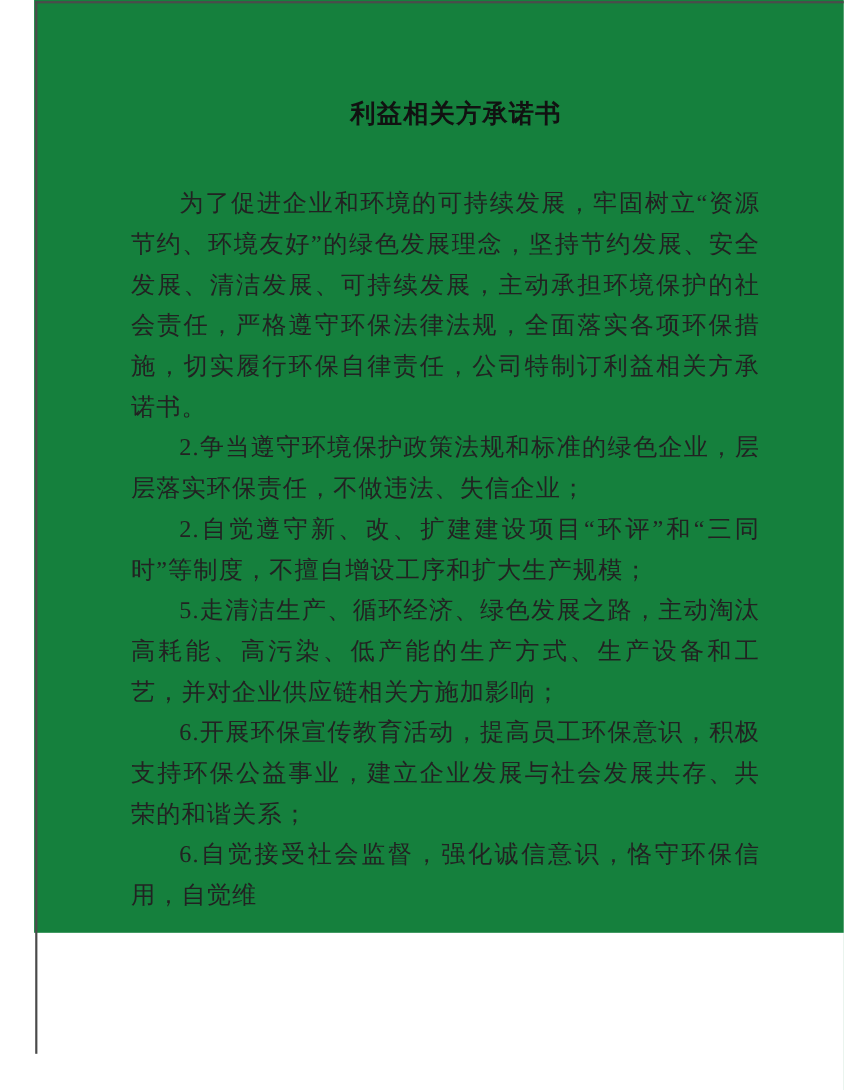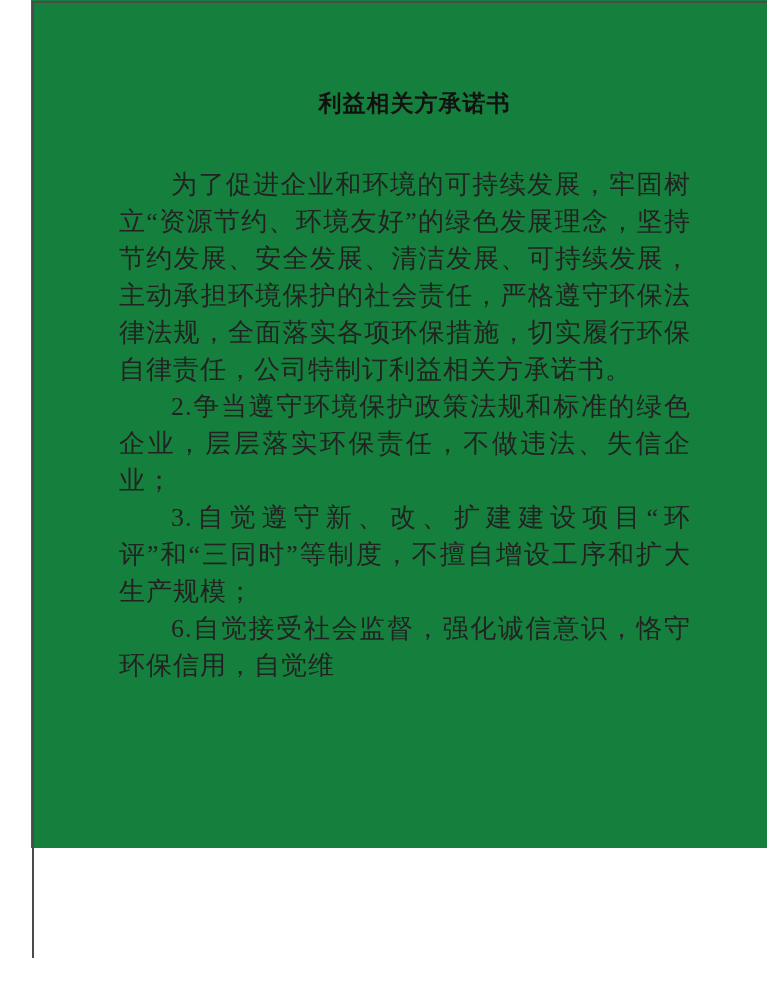--- a/index.html
+++ b/index.html
@@ -41,37 +41,39 @@
     font-weight: bold;
     text-align: center;
     color: #111111;
     letter-spacing: 1px;
   }
   .content {
     margin-top: 50px;
     padding-left: 88px;
     width: 572px;
     color: #222222;
-    font-size: 26px;
+    font-size: 22px;
     line-height: 37px;
     letter-spacing: 1px;
     text-align: justify;
   }
   .para {
     margin: 0;
     text-indent: 2em;
   }
 </style>
 </head>
 <body>
 
 <div class="page">
   <div class="page-frame"></div>
 
   <h1 class="title">利益相关方承诺书</h1>
 
   <div class="content">
     <p class="para">为了促进企业和环境的可持续发展，牢固树立“资源节约、环境友好”的绿色发展理念，坚持节约发展、安全发展、清洁发展、可持续发展，主动承担环境保护的社会责任，严格遵守环保法律法规，全面落实各项环保措施，切实履行环保自律责任，公司特制订利益相关方承诺书。</p>
     <p class="para">2.争当遵守环境保护政策法规和标准的绿色企业，层层落实环保责任，不做违法、失信企业；</p>
-    <p class="para">3.自觉遵守新、改、扩建建设项目“环评”和“三同时”等制度，不擅自增设工序和扩大生产规模；</p>
+    <p class="para">2.自觉遵守新、改、扩建建设项目“环评”和“三同时”等制度，不擅自增设工序和扩大生产规模；</p>
+    <p class="para">5.走清洁生产、循环经济、绿色发展之路，主动淘汰高耗能、高污染、低产能的生产方式、生产设备和工艺，并对企业供应链相关方施加影响；</p>
+    <p class="para">6.开展环保宣传教育活动，提高员工环保意识，积极支持环保公益事业，建立企业发展与社会发展共存、共荣的和谐关系；</p>
     <p class="para">6.自觉接受社会监督，强化诚信意识，恪守环保信用，自觉维</p>
   </div>
 </div>
 
 </body></html>

